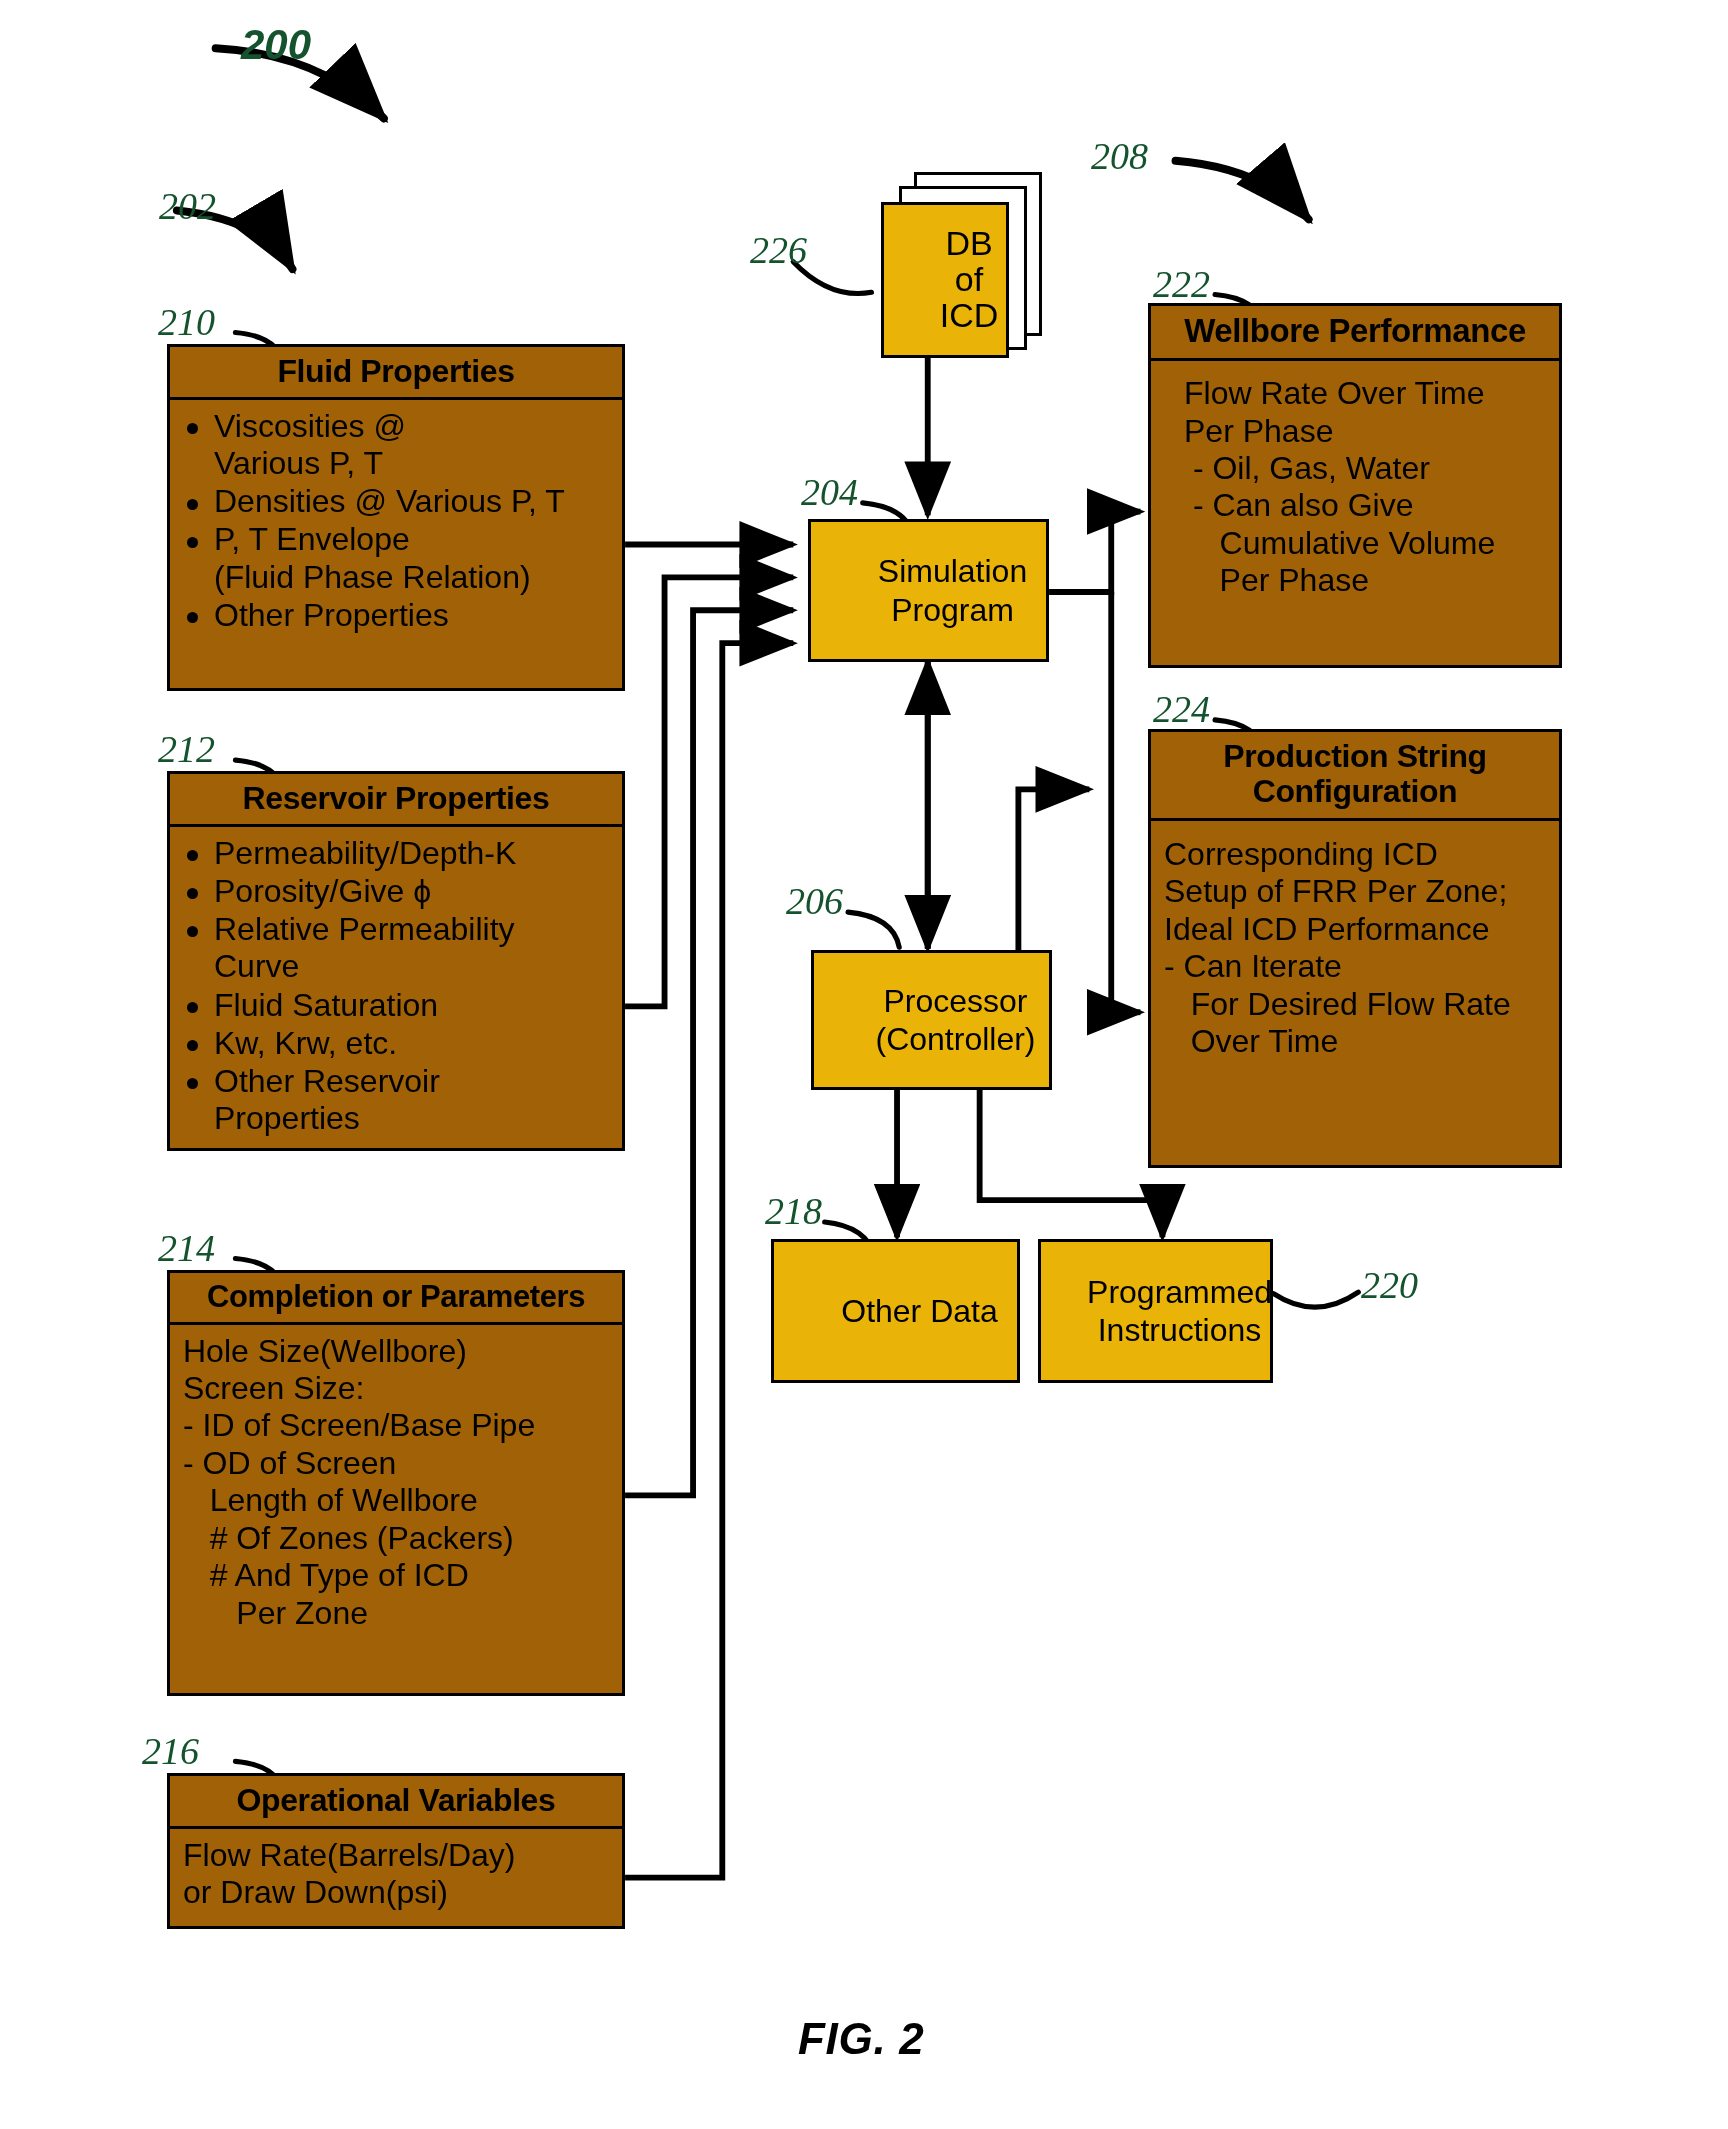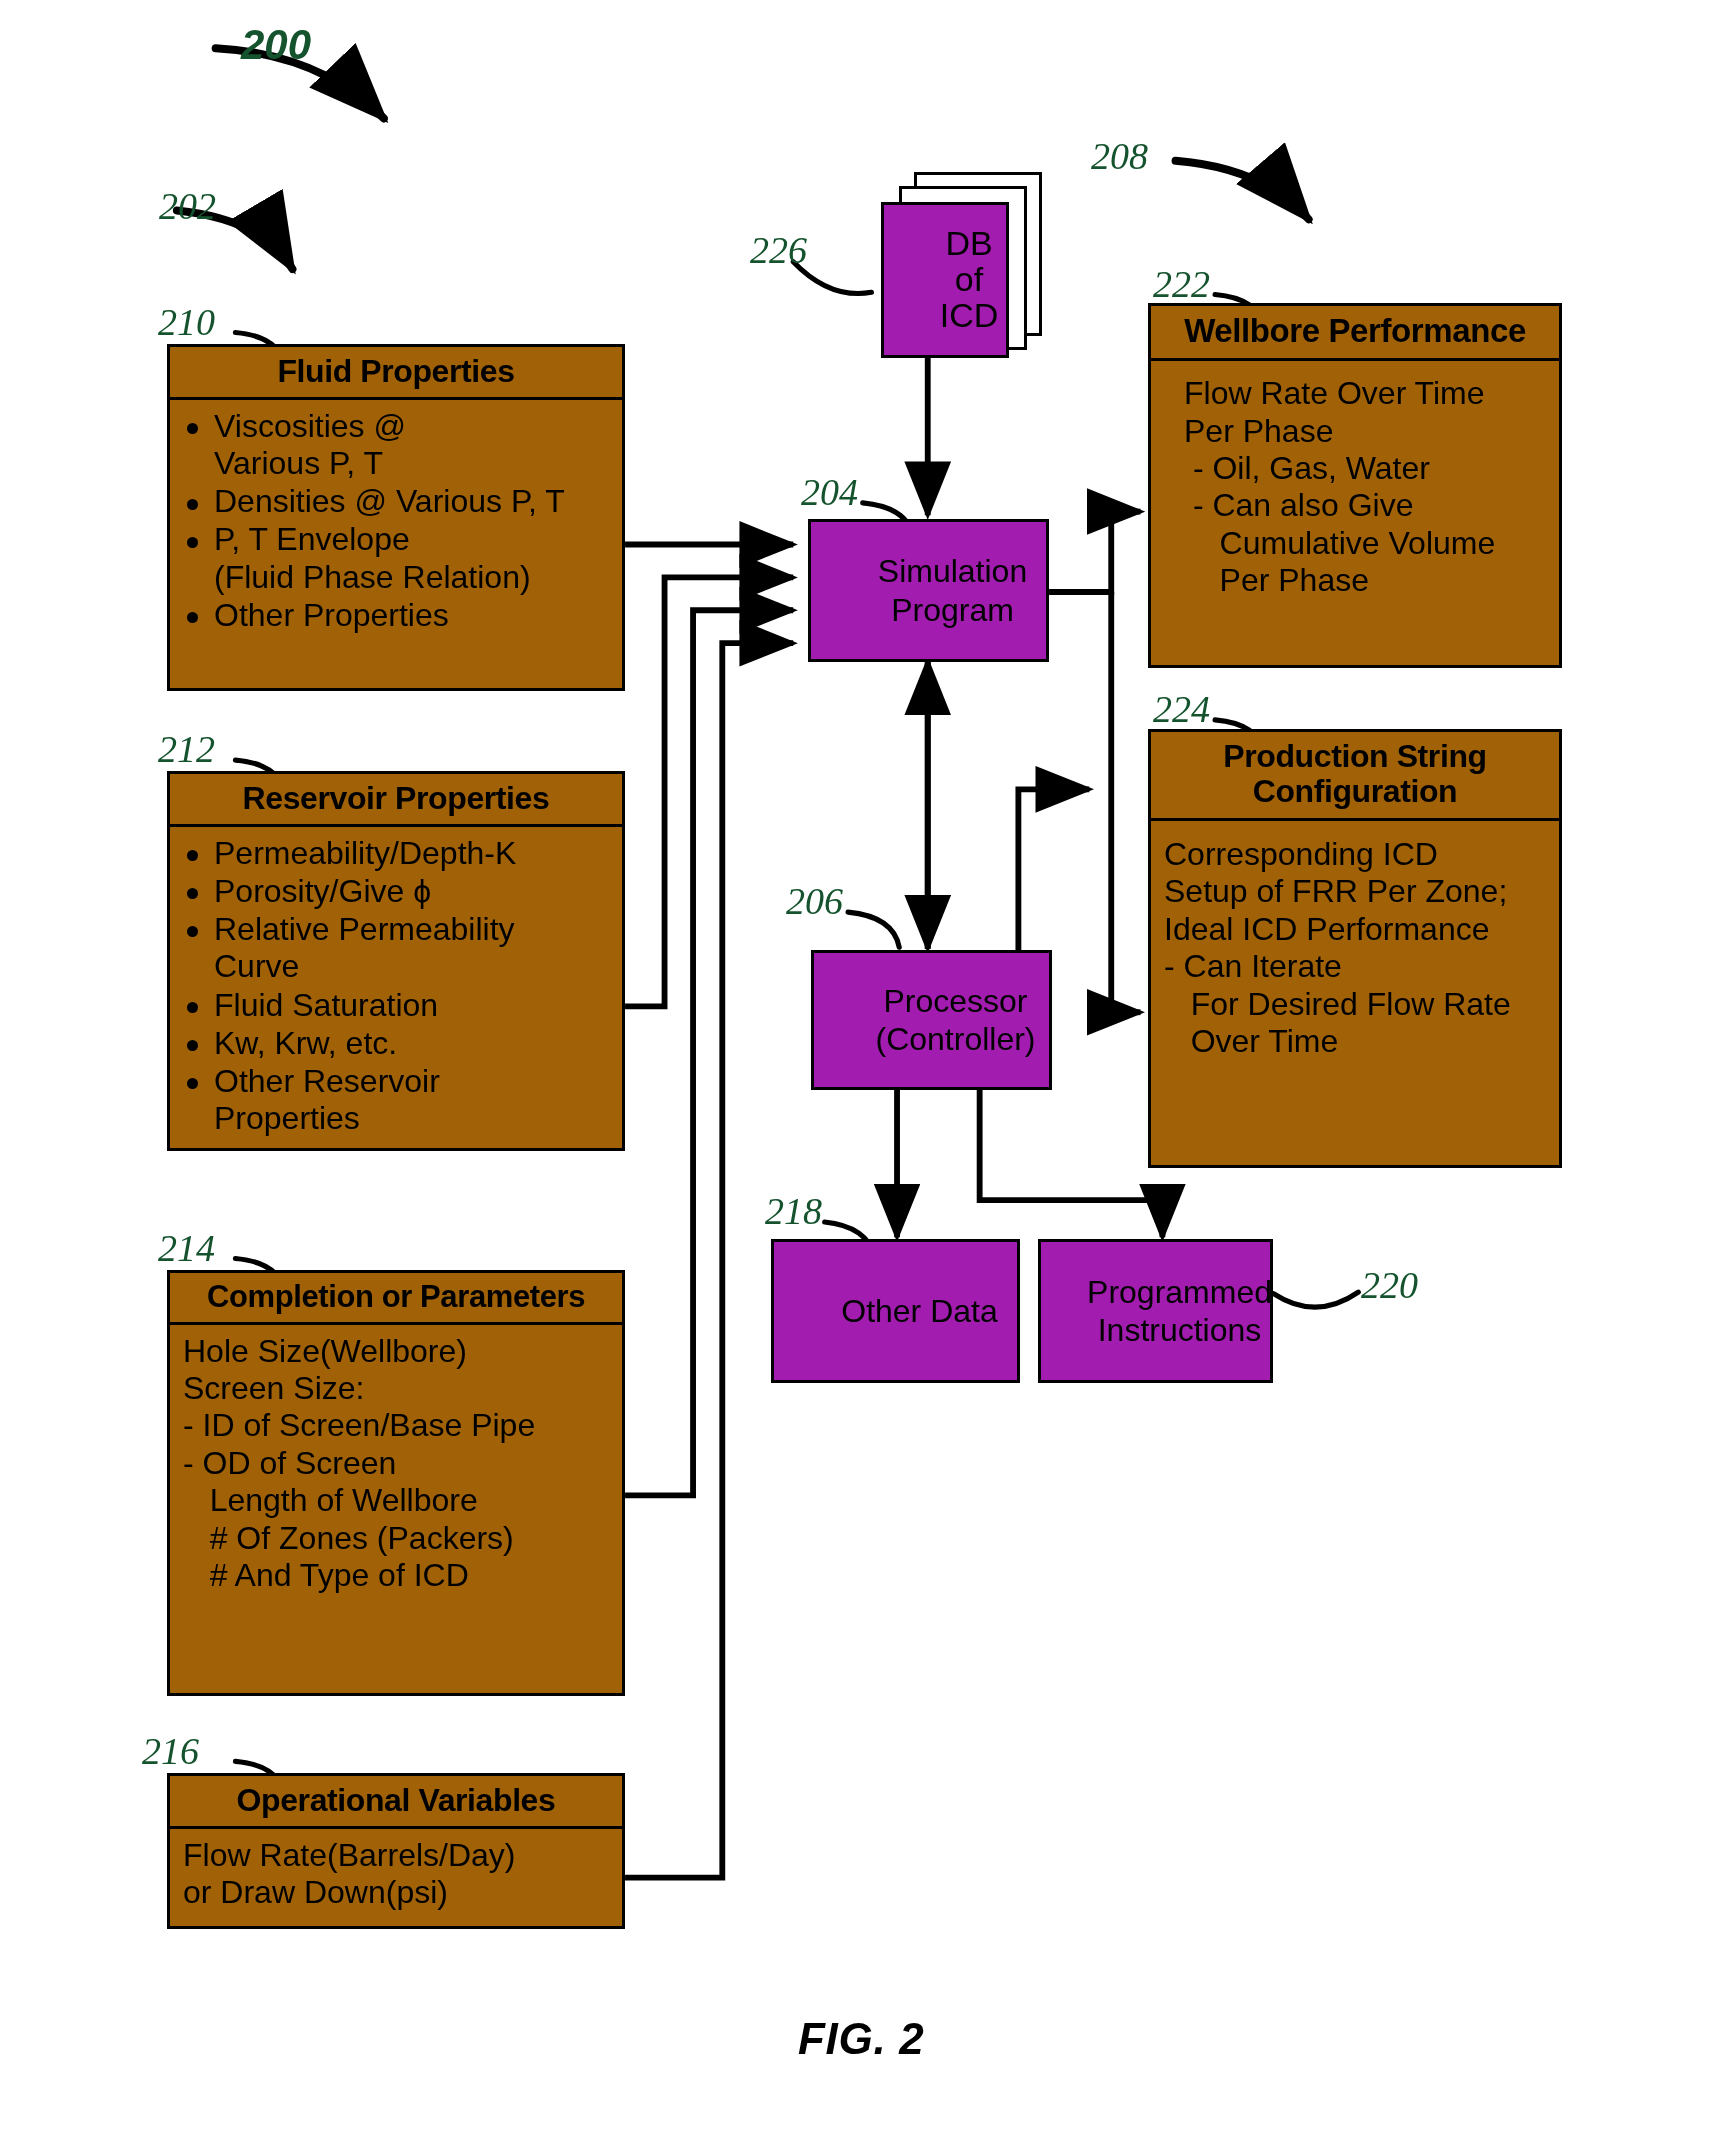--- a/index.html
+++ b/index.html
@@ -69,21 +69,21 @@
   }
   .lines p {
     margin: 0;
     white-space: pre;
   }
   
   .plainbox {
     position: absolute;
     box-sizing: border-box;
     border: 3.7px solid #000;
-    background: #a21caf;
+    background: #eab308;
     display: flex;
     align-items: center;
     justify-content: center;
     text-align: center;
     font-size: 32px;
     line-height: 1.2;
     font-family: "Liberation Sans", sans-serif;
     padding-left: 48px;
   }
   
@@ -227,20 +227,21 @@
   <div class="box" style="left:167px; top:1270px; width:458px; height:426px;">
     <div class="box-title" style="font-size:31px;">Completion or Parameters</div>
     <div class="box-body lines">
       <p>Hole Size(Wellbore)</p>
       <p>Screen Size:</p>
       <p>- ID of Screen/Base Pipe</p>
       <p>- OD of Screen</p>
       <p>   Length of Wellbore</p>
       <p>   # Of Zones (Packers)</p>
       <p>   # And Type of ICD</p>
+      <p>      Per Zone</p>
     </div>
   </div>
 
   <div class="box" style="left:167px; top:1773px; width:458px; height:156px;">
     <div class="box-title">Operational Variables</div>
     <div class="box-body lines">
       <p>Flow Rate(Barrels/Day)</p>
       <p>or Draw Down(psi)</p>
     </div>
   </div>

